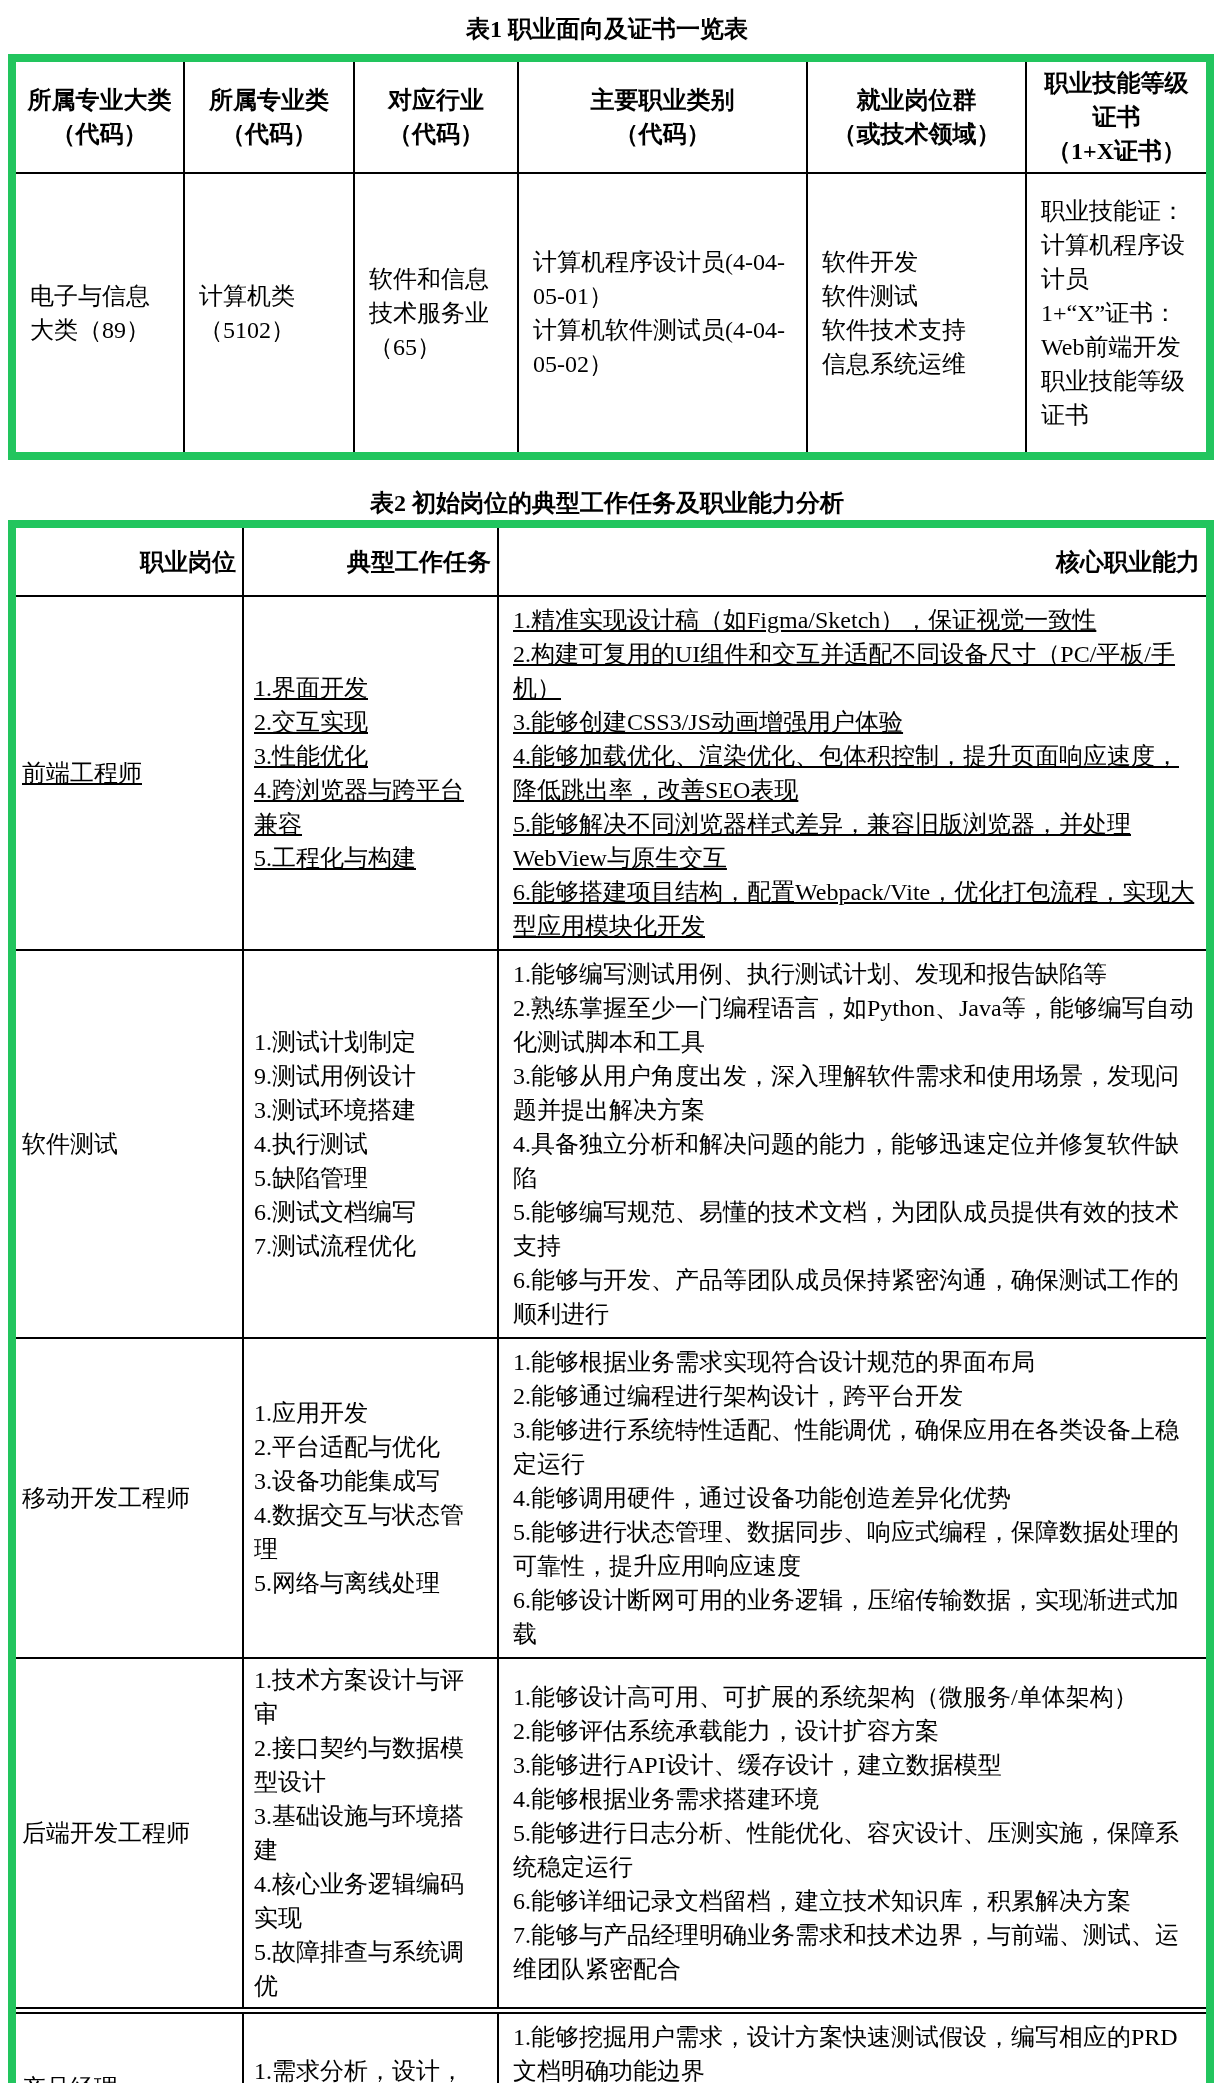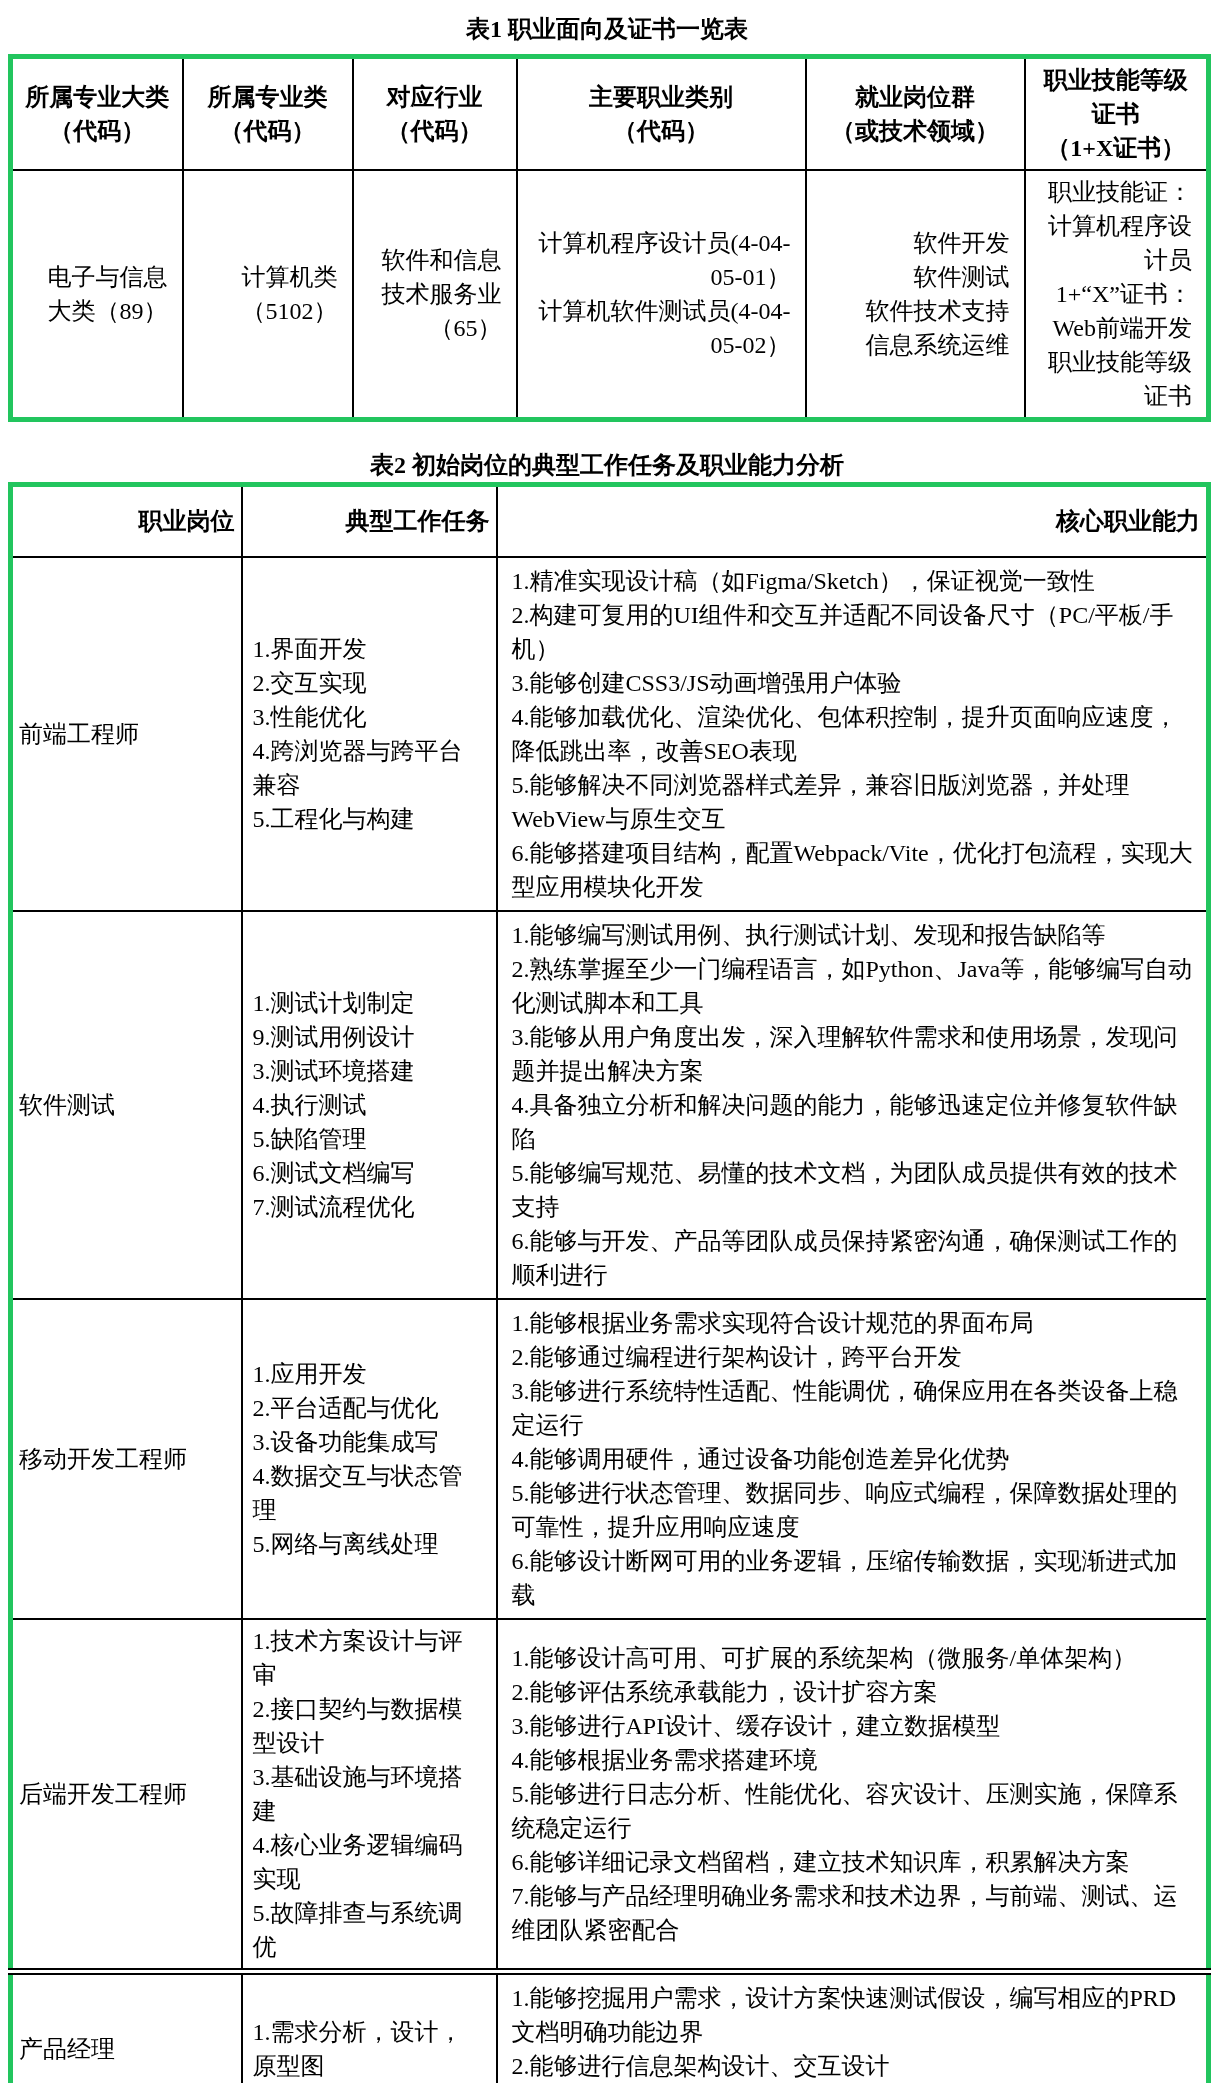--- a/index.html
+++ b/index.html
@@ -25,62 +25,62 @@
     white-space: pre-line;
   }
   .tbl-title.second {
     margin-top: 26px;
     margin-bottom: 0;
   }
   table {
     width: 1198px;
     border-collapse: collapse;
     table-layout: fixed;
-    border: 5px solid #22c55e;
+    border: 8px solid #22c55e;
   }
   th, td {
     border: 2px solid #000;
     white-space: pre-line;
     font-size: 24px;
     line-height: 34px;
     vertical-align: middle;
     box-sizing: border-box;
     overflow: hidden;
   }
   
   .t1 th {
     font-weight: bold;
     text-align: center;
     padding: 4px 6px;
     height: 102px;
   }
   .t1 td {
-    text-align: right;
-    padding: 4px 14px;
+    text-align: left;
+    padding: 20px 14px;
     height: 232px;
   }
   
   .t2 th {
     font-weight: bold;
     text-align: right;
     padding: 4px 6px;
     height: 72px;
   }
   .t2 td.pos {
     padding: 9px 6px;
   }
   .t2 td.tasks {
     text-align: left;
     padding: 4px 14px 4px 10px;
   }
   .t2 td.abil {
     text-align: left;
     padding: 6px 10px 6px 14px;
   }
-  .t2 .r0 td { height: 332px; }
+  .t2 .r0 td { height: 332px; text-decoration: underline; }
   .t2 .r1 td { height: 369px; }
   .t2 .r2 td { height: 303px; }
   .t2 .r3 td { height: 327px; }
   .t2 .r4 td { height: 137px; }
   
   .t2 .r4 td { border-top: 7px double #000; }
 </style>
 </head>
 <body>
 

